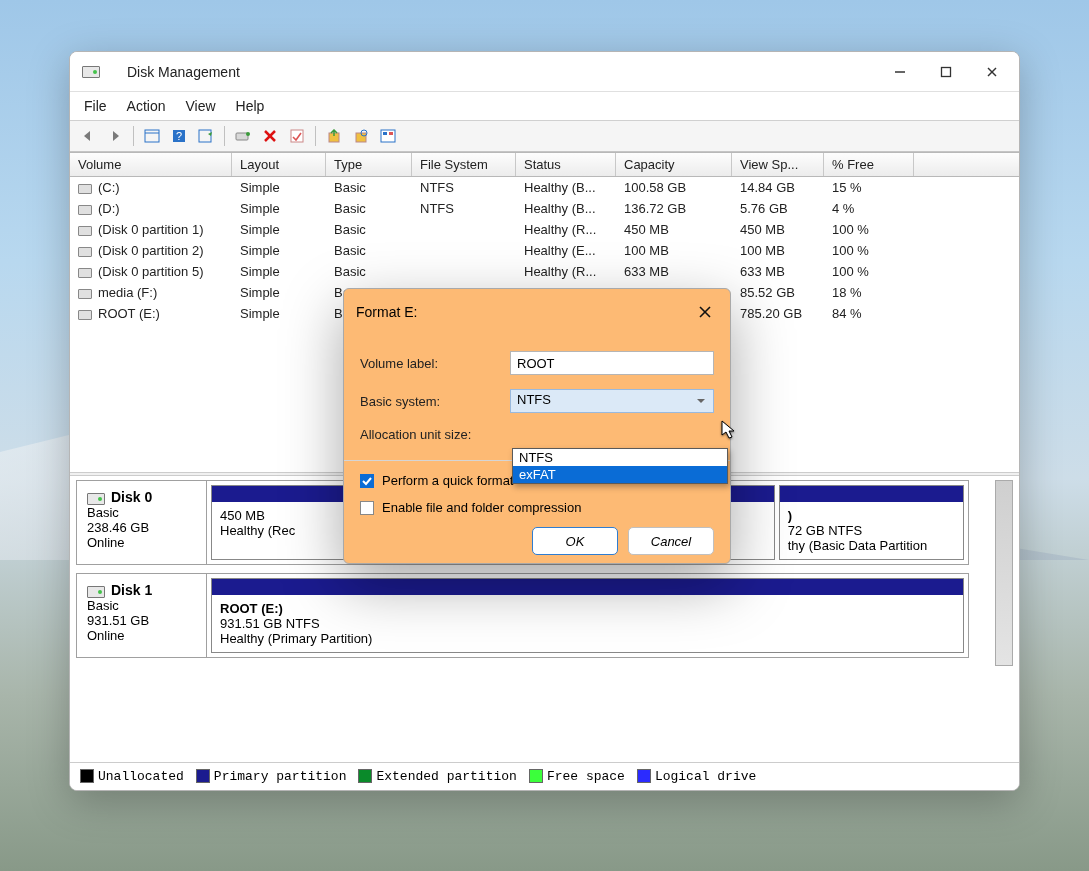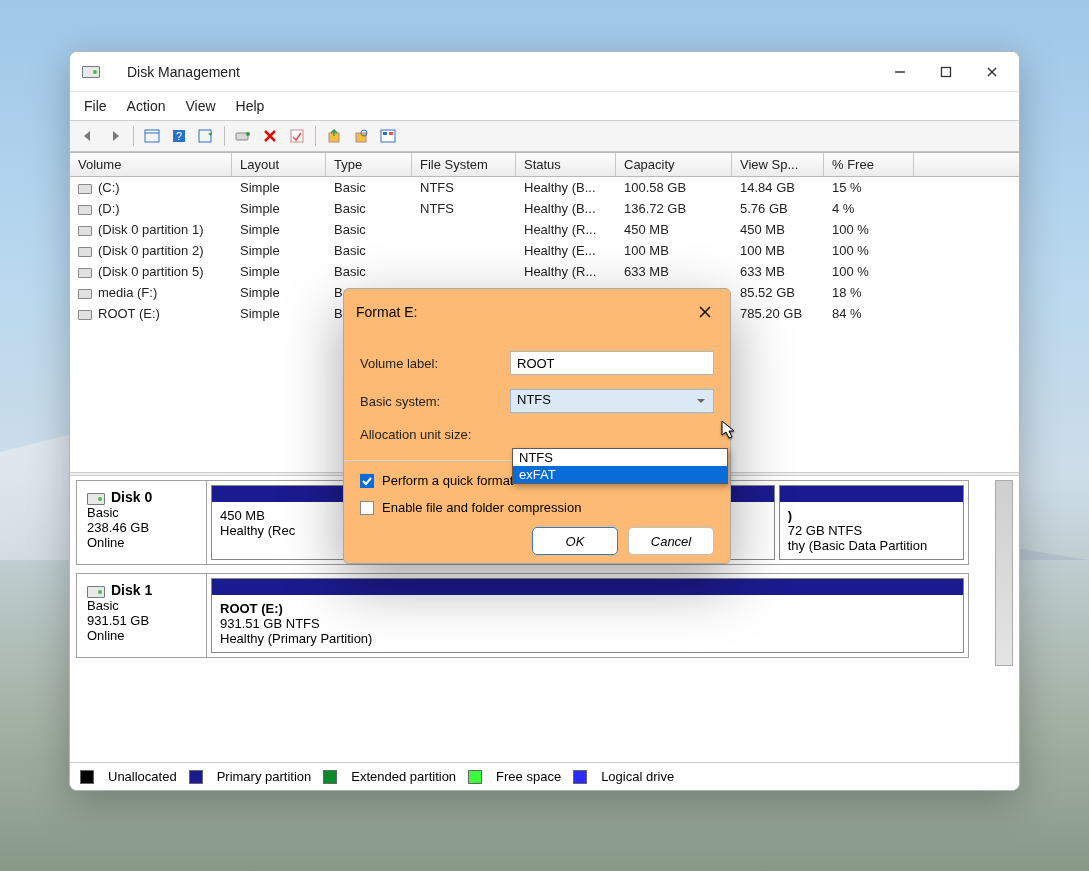--- a/index.html
+++ b/index.html
@@ -60,21 +60,21 @@
   .disk-block{display:flex;border:1px solid #a0a0a0;margin-bottom:8px;}
   .disk-label{width:130px;border-right:1px solid #a0a0a0;padding:8px 10px;font-size:13px;background:#fff;}
   .disk-label b{font-size:14px;}
   .disk-parts{flex:1;display:flex;gap:4px;padding:4px;position:relative;}
   .part-col{flex:1;border:1px solid #888;display:flex;flex-direction:column;min-width:0;}
   .part-bar{height:16px;background:#1b1b8f;}
   .part-body{flex:1;padding:6px 8px;font-size:13px;background:#fff;}
   .part-body b{font-weight:600;}
   .diskv-scroll{width:18px;background:linear-gradient(#cfcfcf,#e4e4e4);border:1px solid #aaa;margin-left:4px;}
   .legend{display:flex;align-items:center;gap:12px;padding:6px 10px;font-size:13px;border-top:1px solid #ccc;background:#fff;}
-  .lgkey{display:flex;align-items:center;gap:14px;}
+  .lgkey{display:flex;align-items:flex-start;gap:4px;font-family:Liberation Mono, monospace;}
   .lgk{width:14px;height:14px;border:1px solid #666;}
   .dialog{
     position:absolute; left:343px; top:288px; width:388px;
     background:#fdba74; border:1px solid #a9a9a9; border-radius:6px;
     box-shadow:0 20px 60px rgba(0,0,0,0.35);
     z-index:50;
   }
   .dlg-title{display:flex;align-items:center;font-size:14px;padding:10px 12px;}
   .dlg-title .sp{flex:1;}
   .closex{width:26px;height:26px;display:flex;align-items:center;justify-content:center;}

